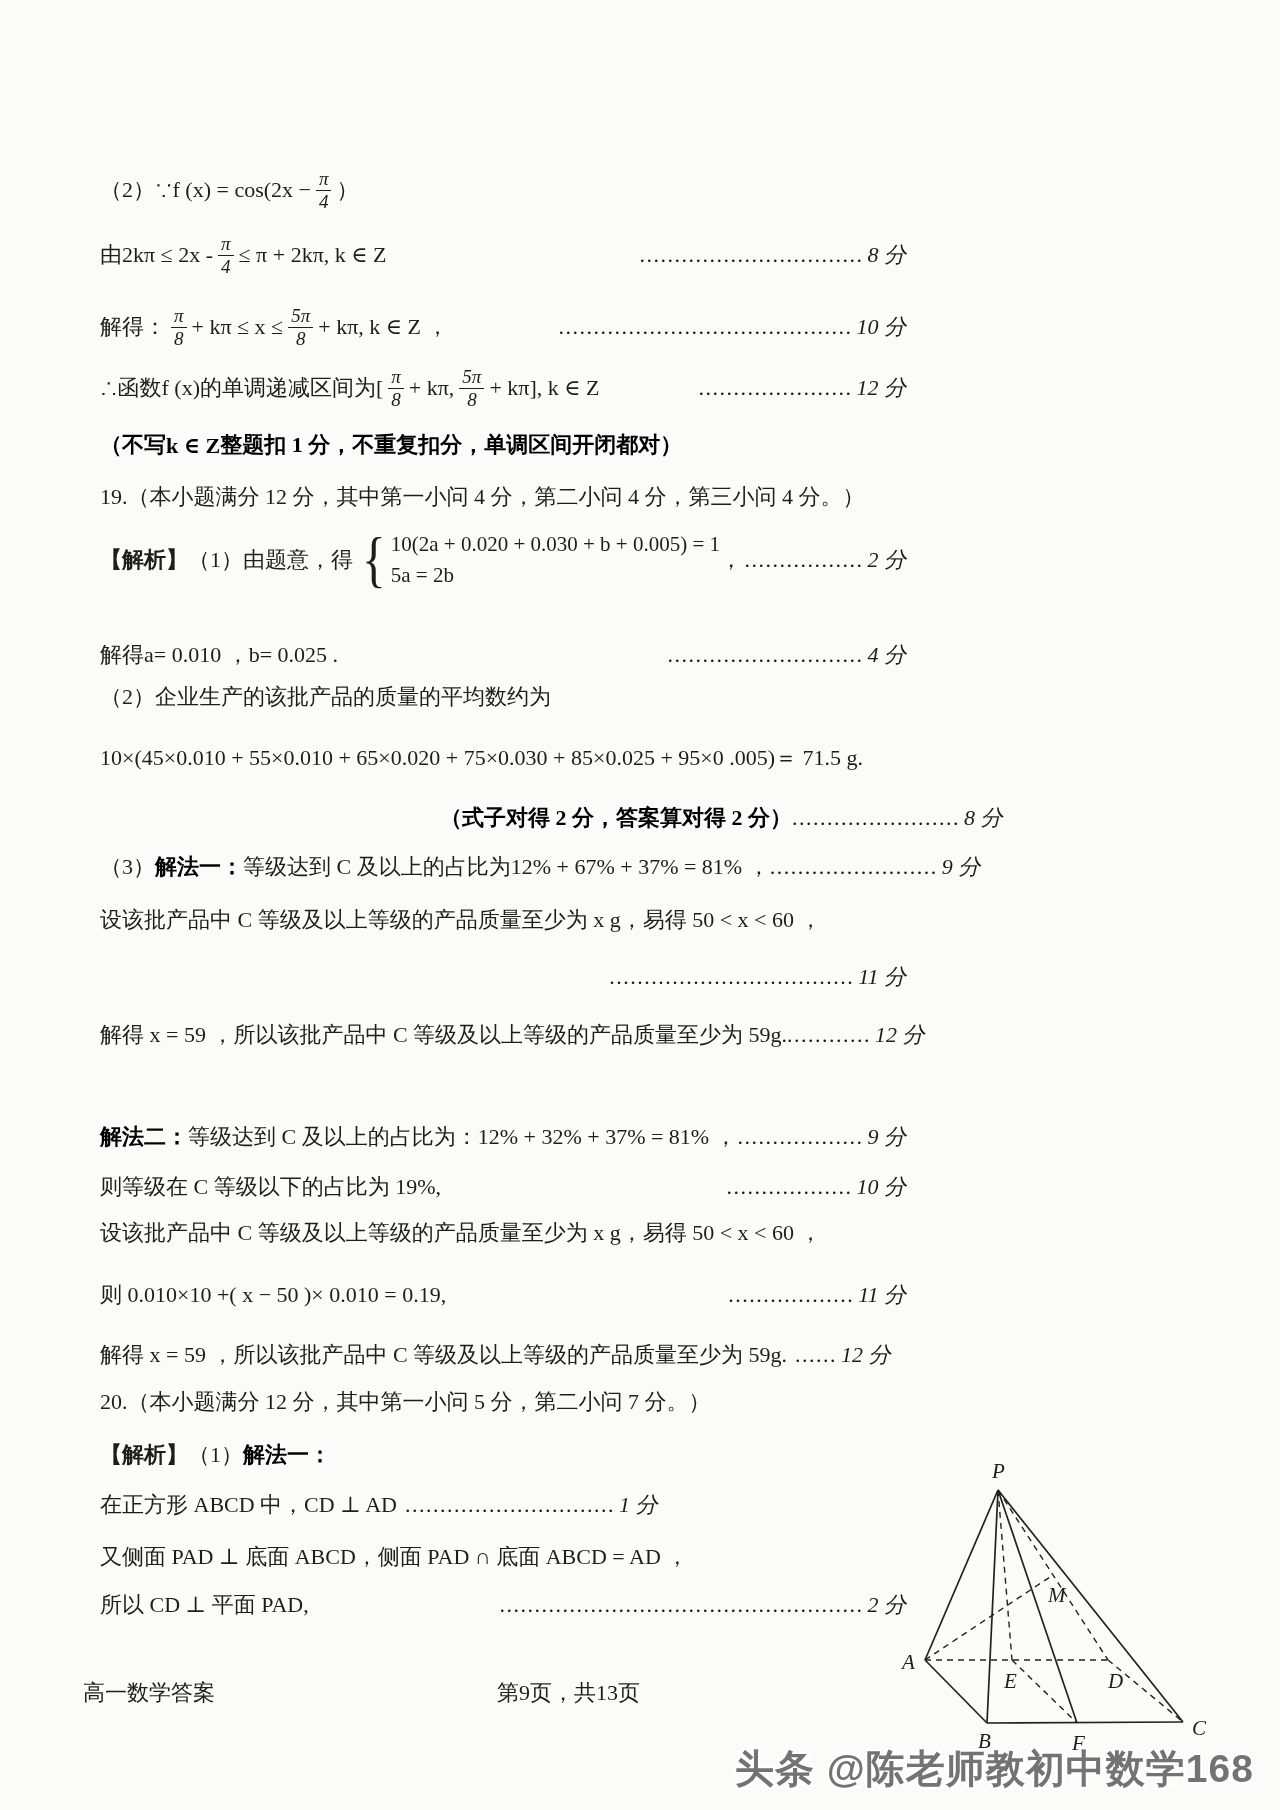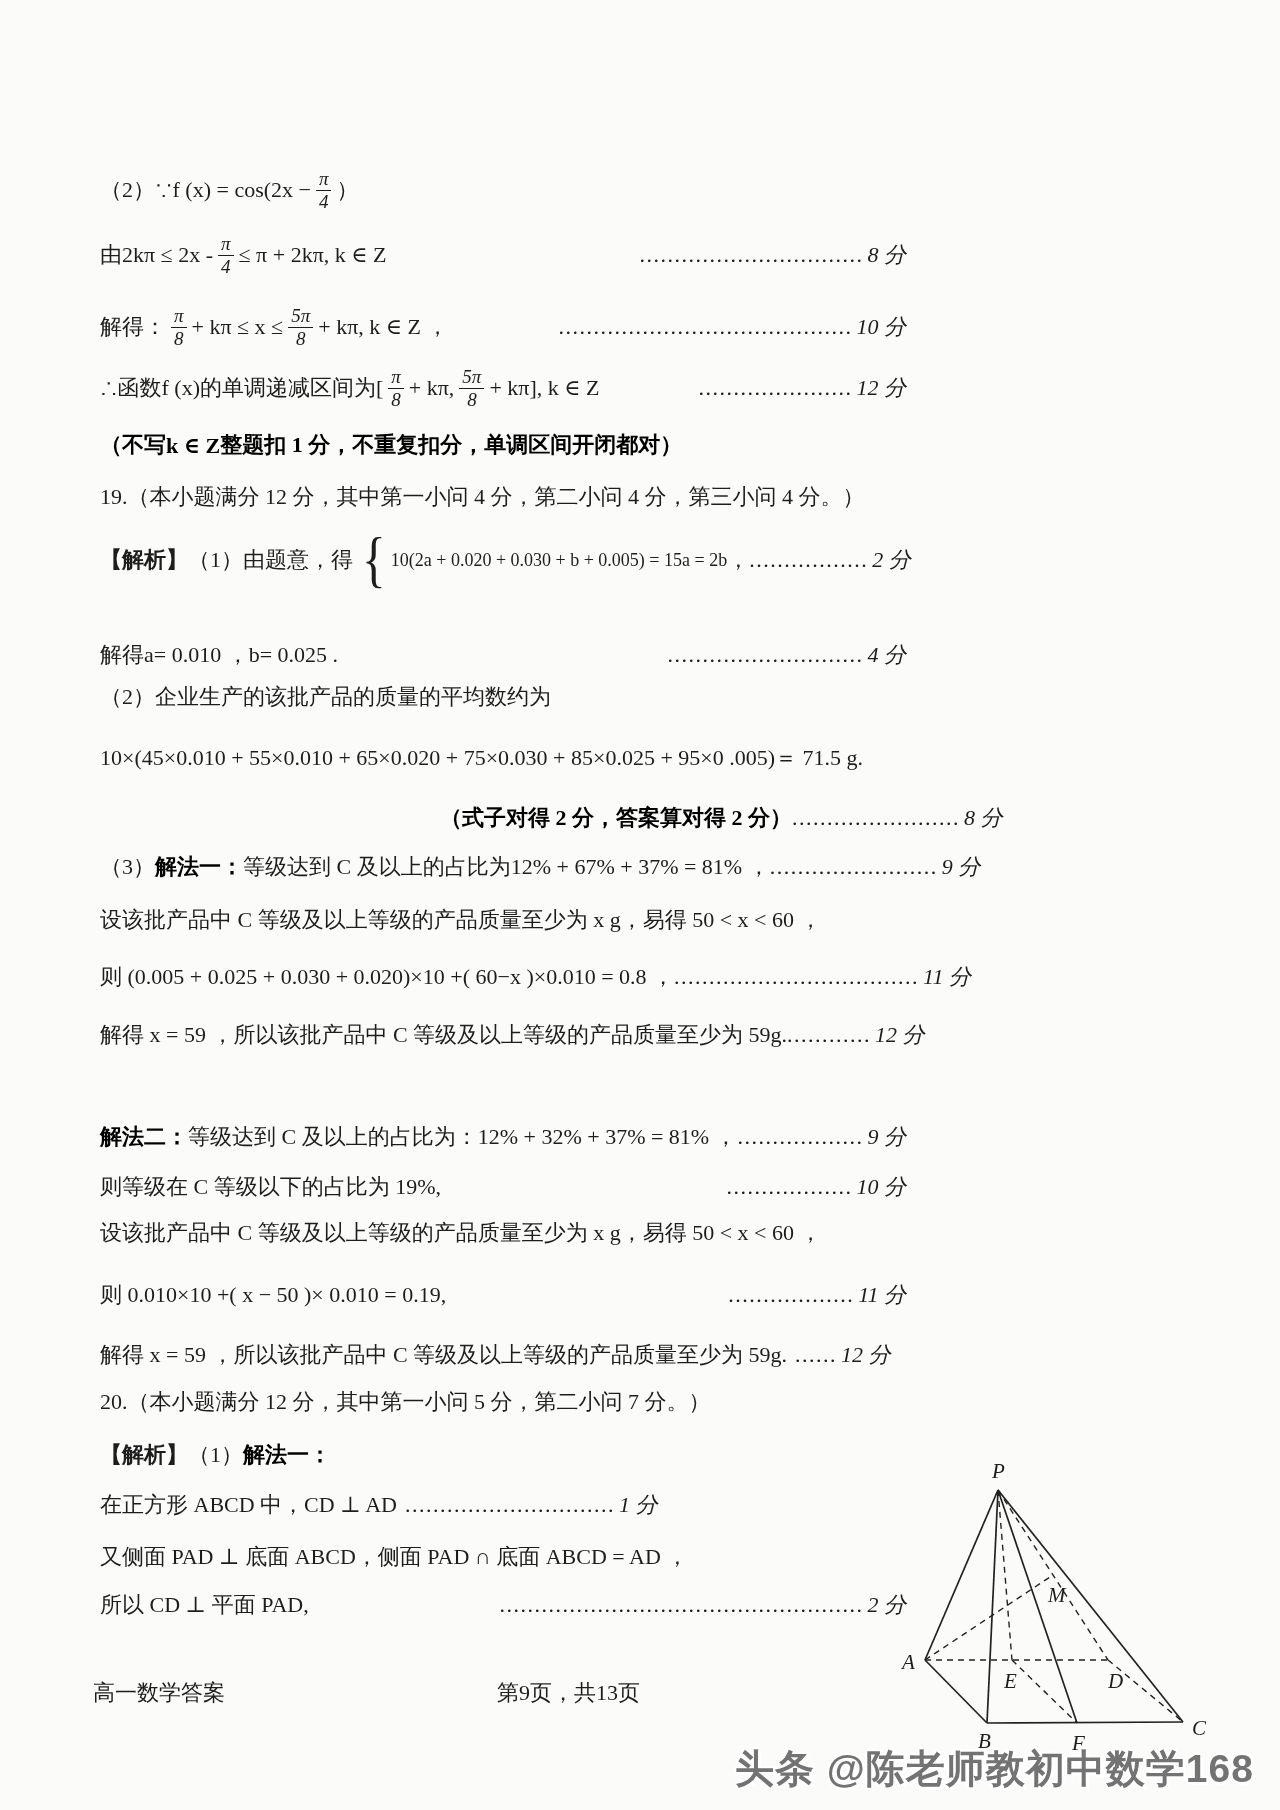--- a/index.html
+++ b/index.html
@@ -12,21 +12,21 @@
   .b{font-weight:bold;}
   .rgt{margin-left:auto;display:inline-flex;align-items:baseline;}
   .dots{letter-spacing:1.5px;}
   .dots-in{letter-spacing:1.5px;margin-left:8px;}
   .score{margin-left:4px;white-space:nowrap;font-style:italic;}
   .frac{display:inline-flex;flex-direction:column;align-items:center;font-size:19px;
         line-height:1.15;margin:0 5px;font-style:italic;}
   .frac .fn{border-bottom:1.5px solid #1d1d1d;padding:0 3px;}
   .frac .fd{padding:0 3px;}
   .brace{font-size:62px;font-weight:400;line-height:.9;margin:0 2px 0 6px;transform:scaleX(.8);}
-  .eqs{display:inline-flex;flex-direction:row;font-size:18px;line-height:1.5;}
+  .eqs{display:inline-flex;flex-direction:column;font-size:21px;line-height:1.5;}
   .footer{position:absolute;top:1678px;font-size:22px;}
   .wm{position:absolute;left:735px;top:1742px;font-size:39px;font-weight:bold;
       font-family:"Liberation Sans","DejaVu Sans",sans-serif;color:#737373;letter-spacing:1px;
       text-shadow:-2px -2px 0 #fff,2px -2px 0 #fff,-2px 2px 0 #fff,2px 2px 0 #fff,3px 3px 0 #ffffff;}
   svg text{font-family:"Liberation Serif","DejaVu Serif",serif;font-style:italic;font-size:21px;fill:#1d1d1d;}
 </style>
 </head>
 <body>
 
 <div id="page">
@@ -154,21 +154,20 @@
         <span class="dots">........................</span>
         <span class="score">9 分</span>
       </span>
   </div>
 
   <div class="ln" style="top:905px;height:30px">
     <span>设该批产品中 C 等级及以上等级的产品质量至少为 x g，易得 50 &lt; x &lt; 60 ，</span>
   </div>
 
   <div class="ln" style="top:960px;height:34px">
-    <span>则 (0.005 + 0.025 + 0.030 + 0.020)×10 +( 60−x )×0.010 = 0.8 ，</span>
     <span class="rgt">
         <span class="dots">...................................</span>
         <span class="score">11 分</span>
       </span>
   </div>
 
   <div class="ln" style="top:1020px;height:30px">
     <span>解得 x = 59 ，所以该批产品中 C 等级及以上等级的产品质量至少为 59g.</span>
     <span class="rgt">
         <span class="dots">............</span>
@@ -259,21 +258,21 @@
     <text x="112" y="33">P</text>
     <text x="22" y="224">A</text>
     <text x="98" y="303">B</text>
     <text x="312" y="290">C</text>
     <text x="228" y="243">D</text>
     <text x="124" y="243">E</text>
     <text x="192" y="305">F</text>
     <text x="168" y="157">M</text>
   </svg>
 
-  <div class="footer" style="left:93px">
+  <div class="footer" style="left:83px">
     <span>高一数学答案</span>
   </div>
   <div class="footer" style="left:497px">
     <span>第9页，共13页</span>
   </div>
 
   <div class="wm">
     <span>头条 @陈老师教初中数学168</span>
   </div>
 

